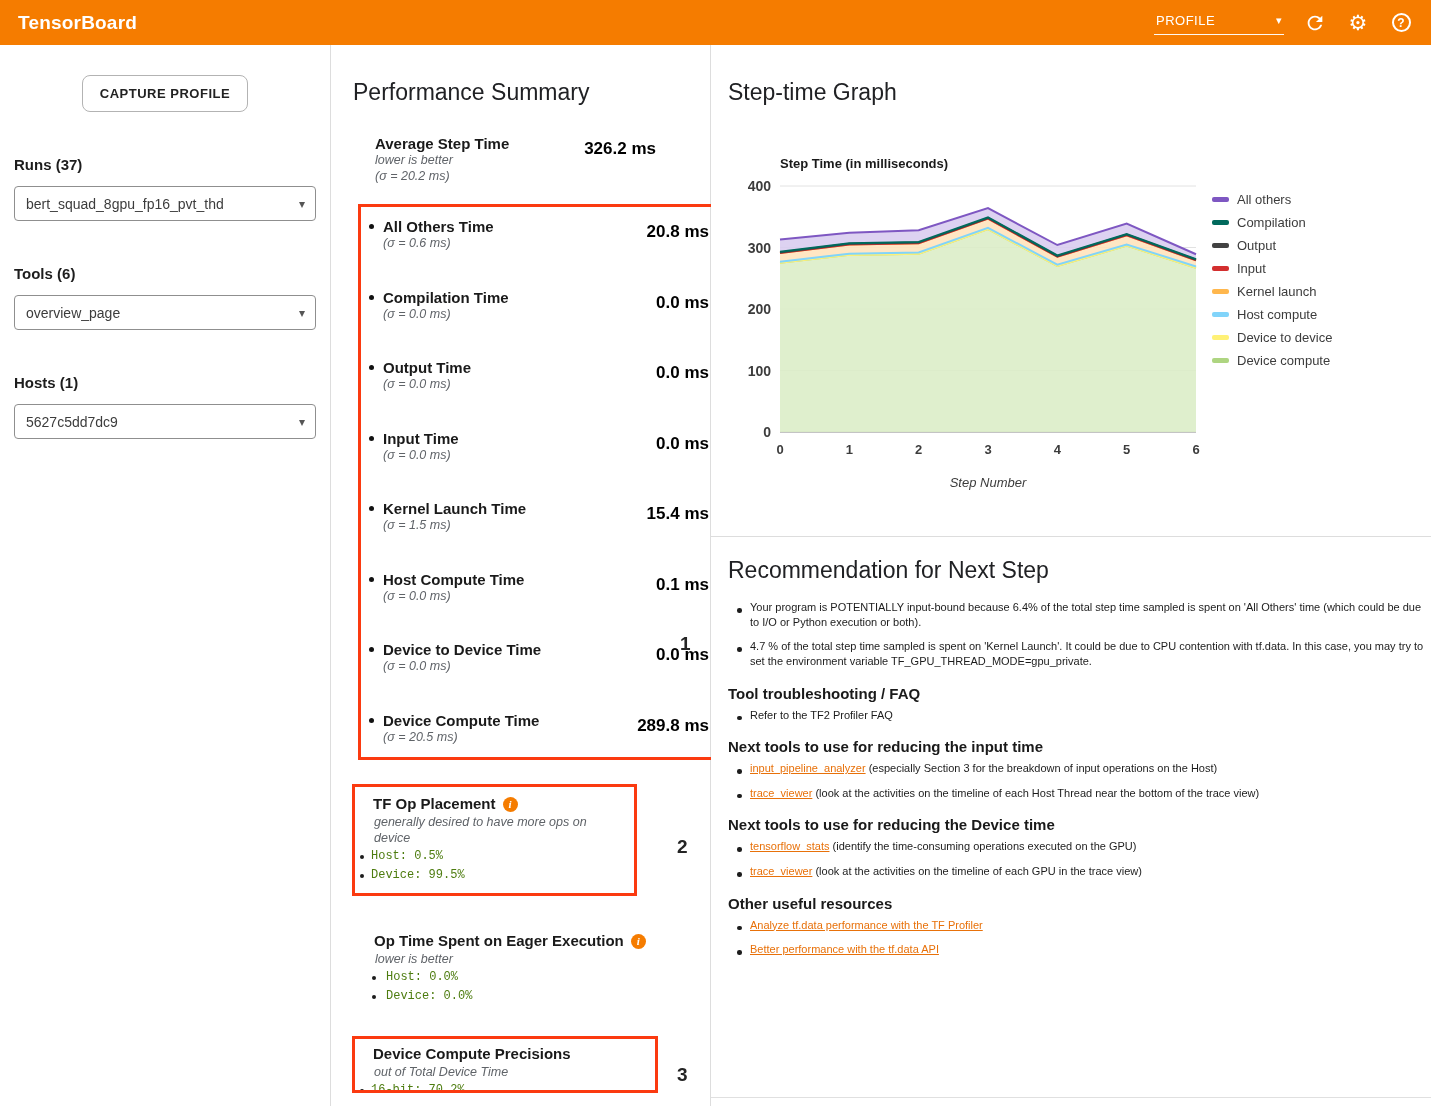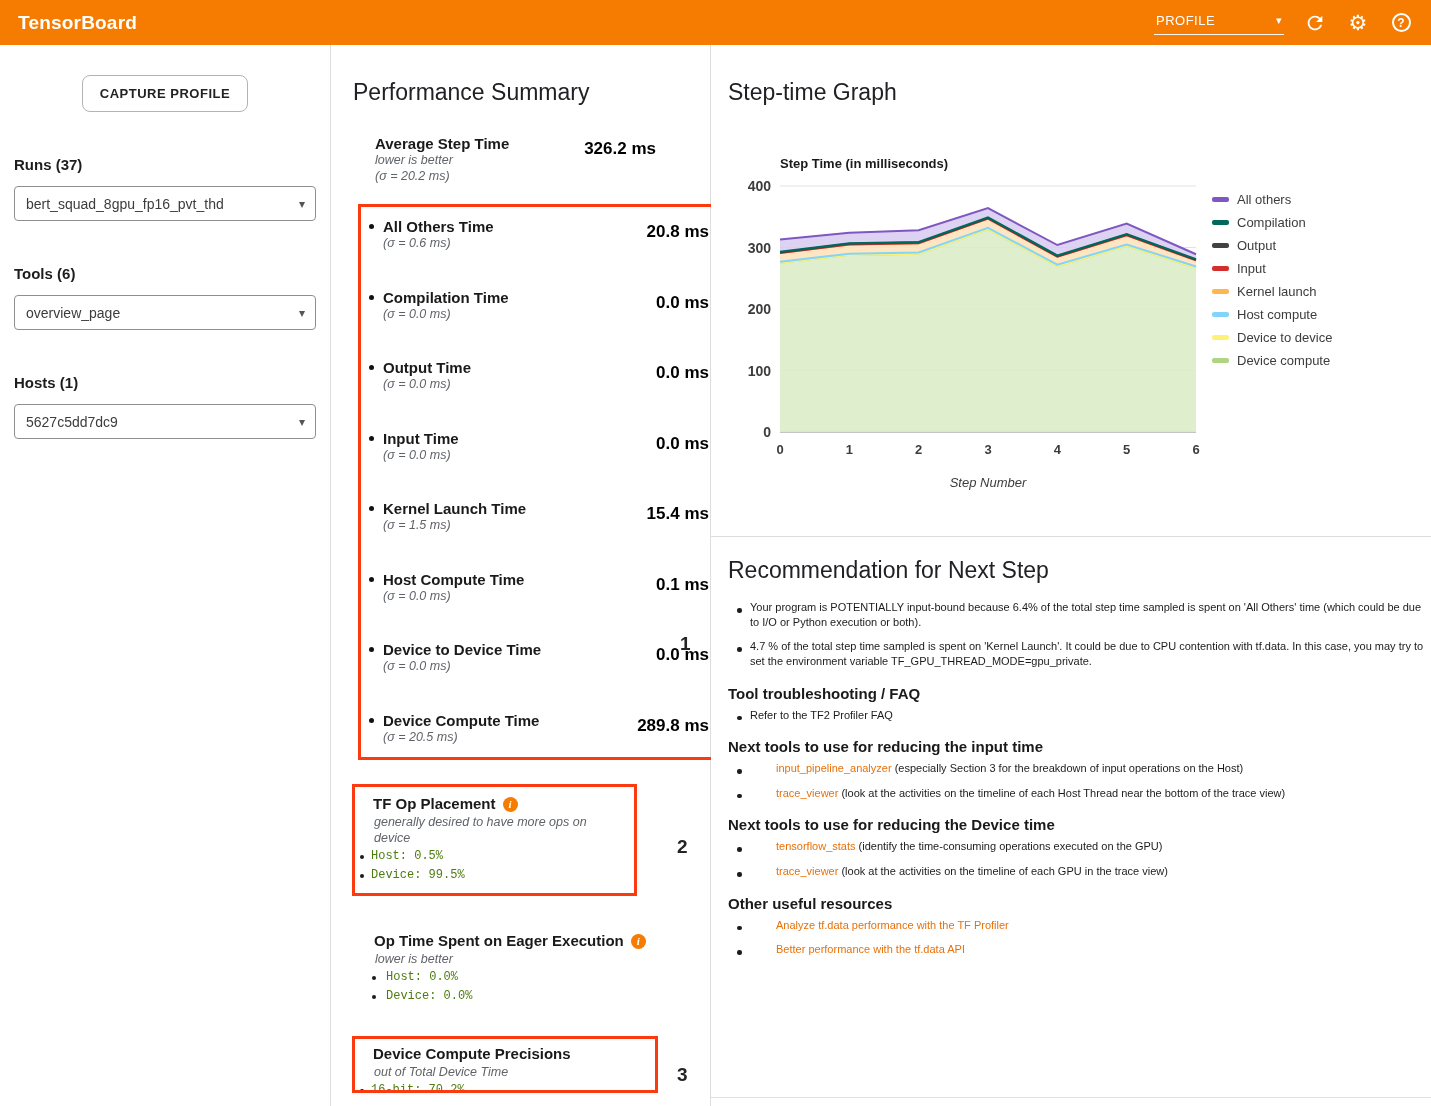--- a/index.html
+++ b/index.html
@@ -82,21 +82,21 @@
   .swatch{width:17px;height:5px;border-radius:2px;display:inline-block;flex:none;}
   .h-divider{position:absolute;left:0;right:0;top:491px;border-top:1px solid #ddd;}
   .bottom-line{position:absolute;left:0;right:0;top:1052px;border-top:1px solid #e0e0e0;}
 
   .rec{position:absolute;left:17px;top:512px;width:702px;}
   .rec-title{font-size:23px;font-weight:500;color:#202124;margin-bottom:16px;}
   .rec-list{list-style:none;margin:0 0 6px 6px;}
   .rec-list li{position:relative;padding-left:16px;font-size:11px;line-height:1.33;color:#1c1c1c;margin-bottom:10px;}
   .rec-list li::before{content:"";position:absolute;left:3px;top:8px;width:4.5px;height:4.5px;border-radius:50%;background:#1c1c1c;}
   .rec-sub{font-size:15px;font-weight:700;color:#1a1a1a;margin:16px 0 6px 0;}
-  .rec-link{color:var(--link);cursor:pointer;margin-left:26px;}
+  .rec-link{color:var(--link);text-decoration:underline;cursor:pointer;}
 </style>
 </head>
 <body>
 
 <header class="app-header">
   <div class="app-title">TensorBoard</div>
   <div class="header-right">
     <div class="dash-select">
       <span>PROFILE</span>
       <span class="dash-caret">▾</span>

